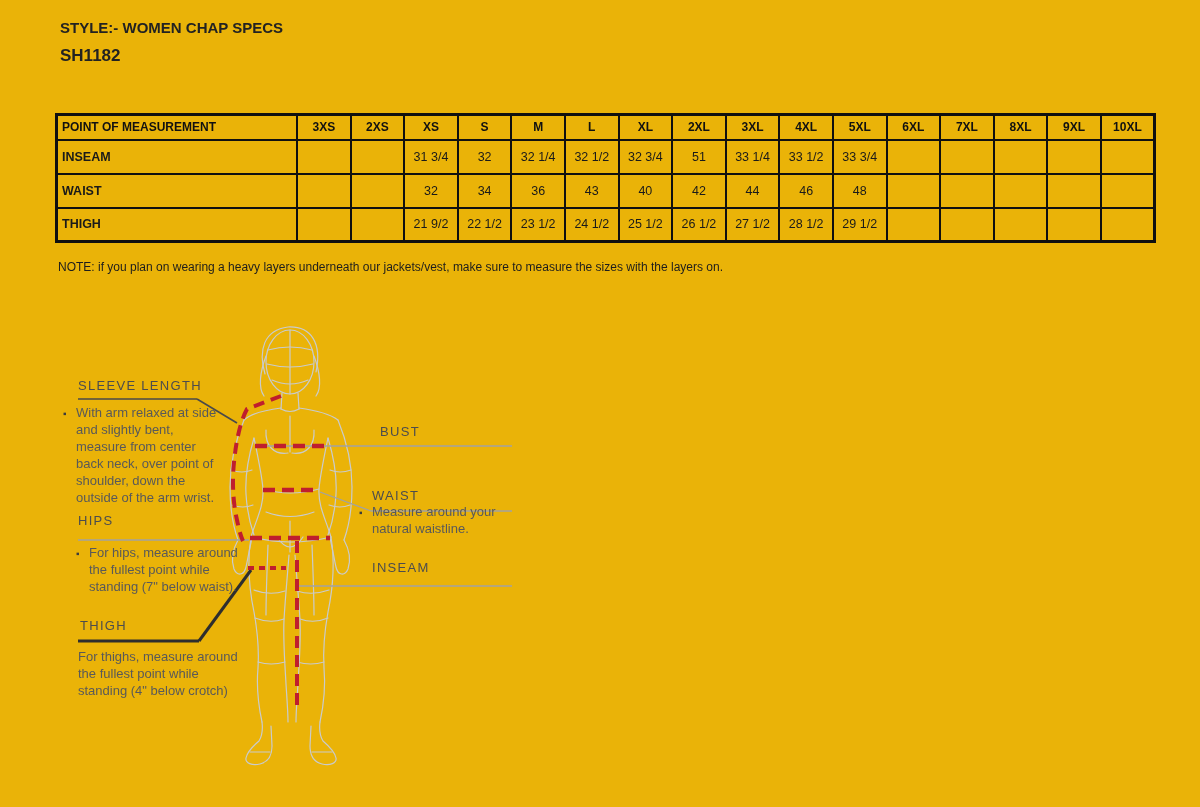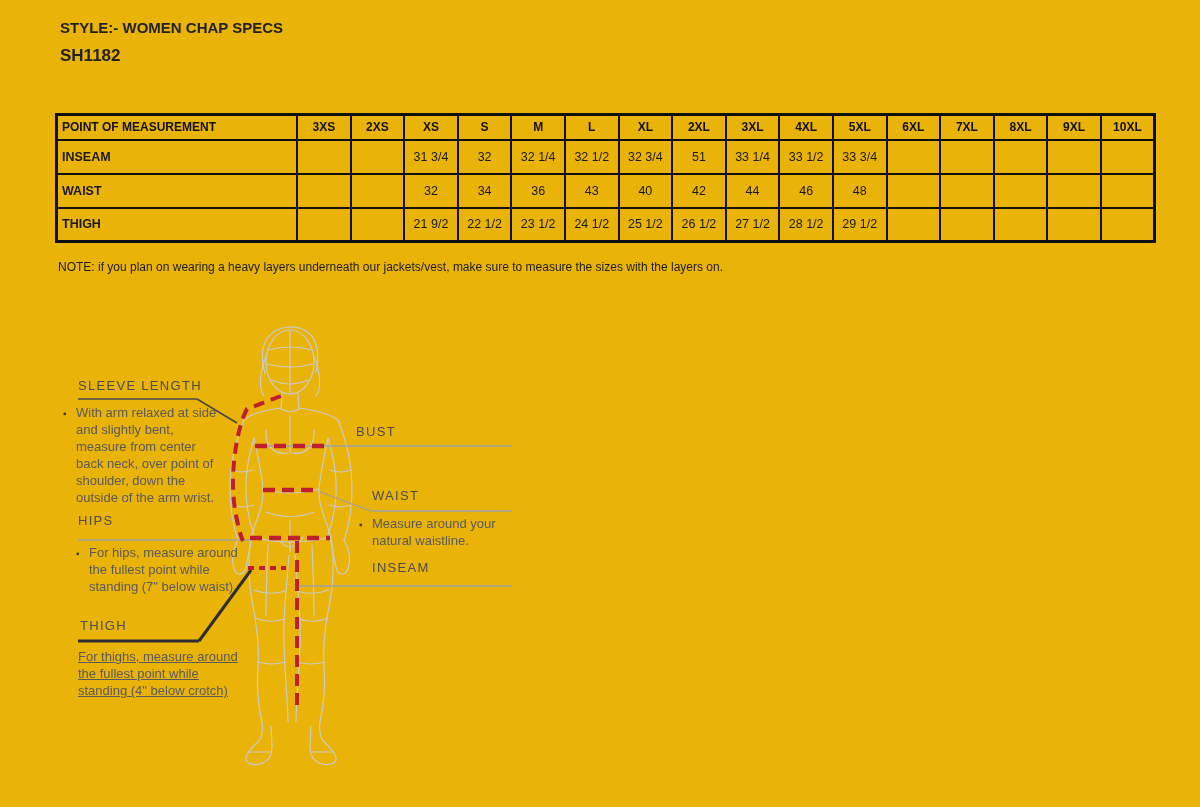--- a/index.html
+++ b/index.html
@@ -220,22 +220,22 @@
     </g>
   </svg>
 
   <div class="dheading" style="left:78px;top:378px;">SLEEVE LENGTH</div>
   <div class="dtext bulleted" style="left:62px;top:404px;width:148px;">With arm relaxed at side and slightly bent, measure from center back neck, over point of shoulder, down the outside of the arm wrist.</div>
 
   <div class="dheading" style="left:78px;top:513px;">HIPS</div>
   <div class="dtext bulleted" style="left:75px;top:544px;width:158px;">For hips, measure around the fullest point while standing (7" below waist).</div>
 
   <div class="dheading" style="left:80px;top:618px;">THIGH</div>
-  <div class="dtext" style="left:78px;top:648px;width:172px;text-decoration:underline;">For thighs, measure around the fullest point while standing (4" below crotch)</div>
-
-  <div class="dheading" style="left:356px;top:424px;">BUST</div>
+  <div class="dtext" style="left:78px;top:648px;width:172px;">For thighs, measure around the fullest point while standing (4" below crotch)</div>
+
+  <div class="dheading" style="left:380px;top:424px;">BUST</div>
 
   <div class="dheading" style="left:372px;top:488px;">WAIST</div>
-  <div class="dtext bulleted" style="left:358px;top:515px;width:150px;">Measure around your natural waistline.</div>
+  <div class="dtext bulleted" style="left:358px;top:503px;width:150px;">Measure around your natural waistline.</div>
 
   <div class="dheading" style="left:372px;top:560px;">INSEAM</div>
 
 </div>
 
 </body></html>

